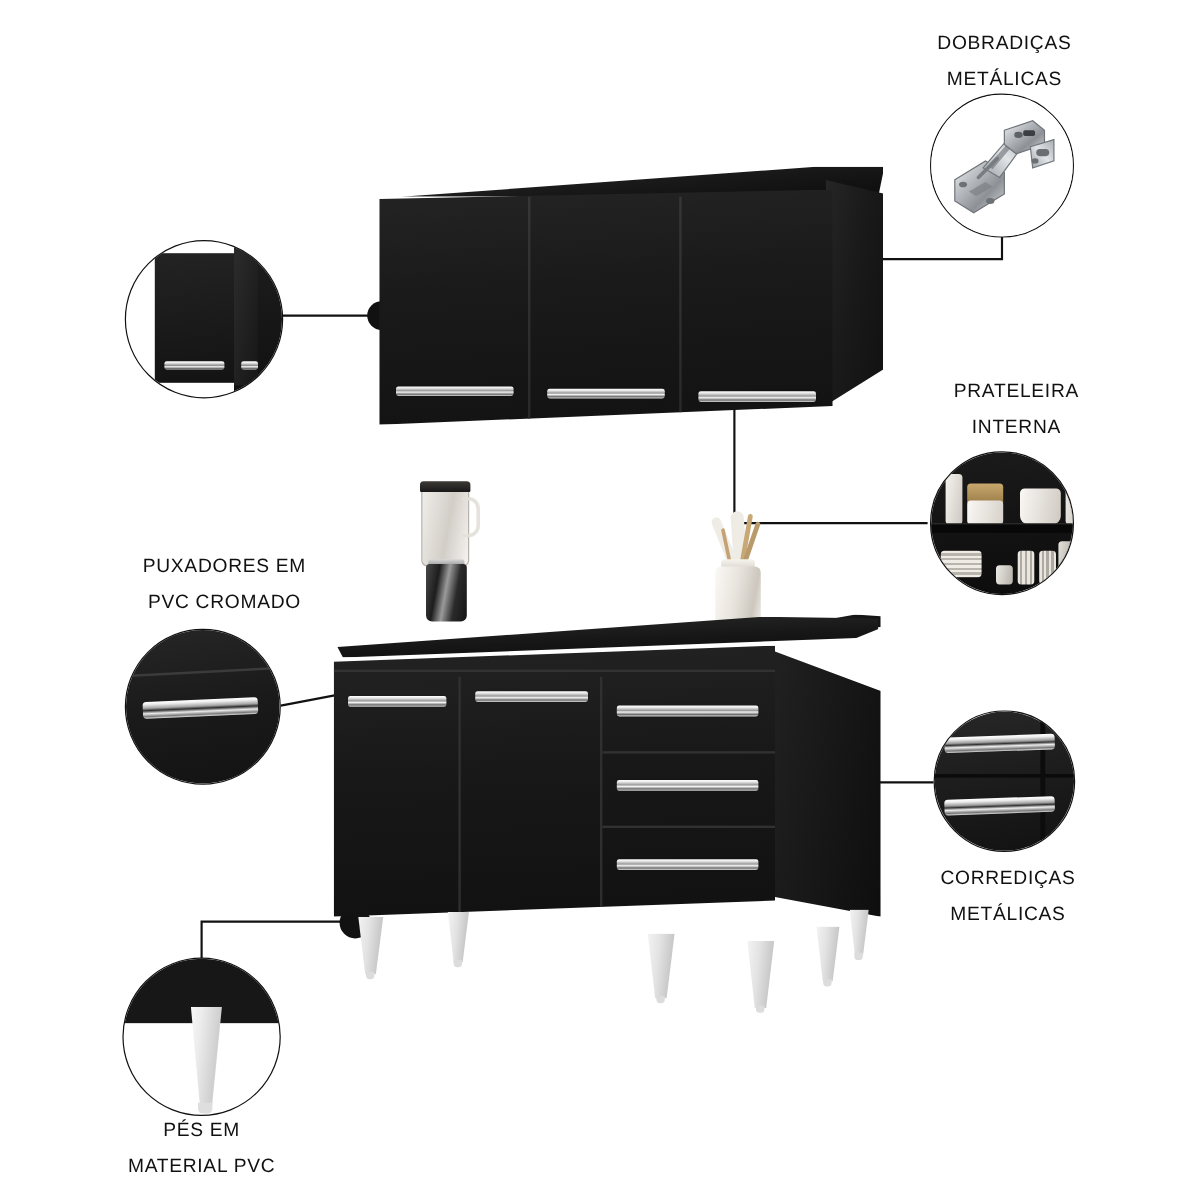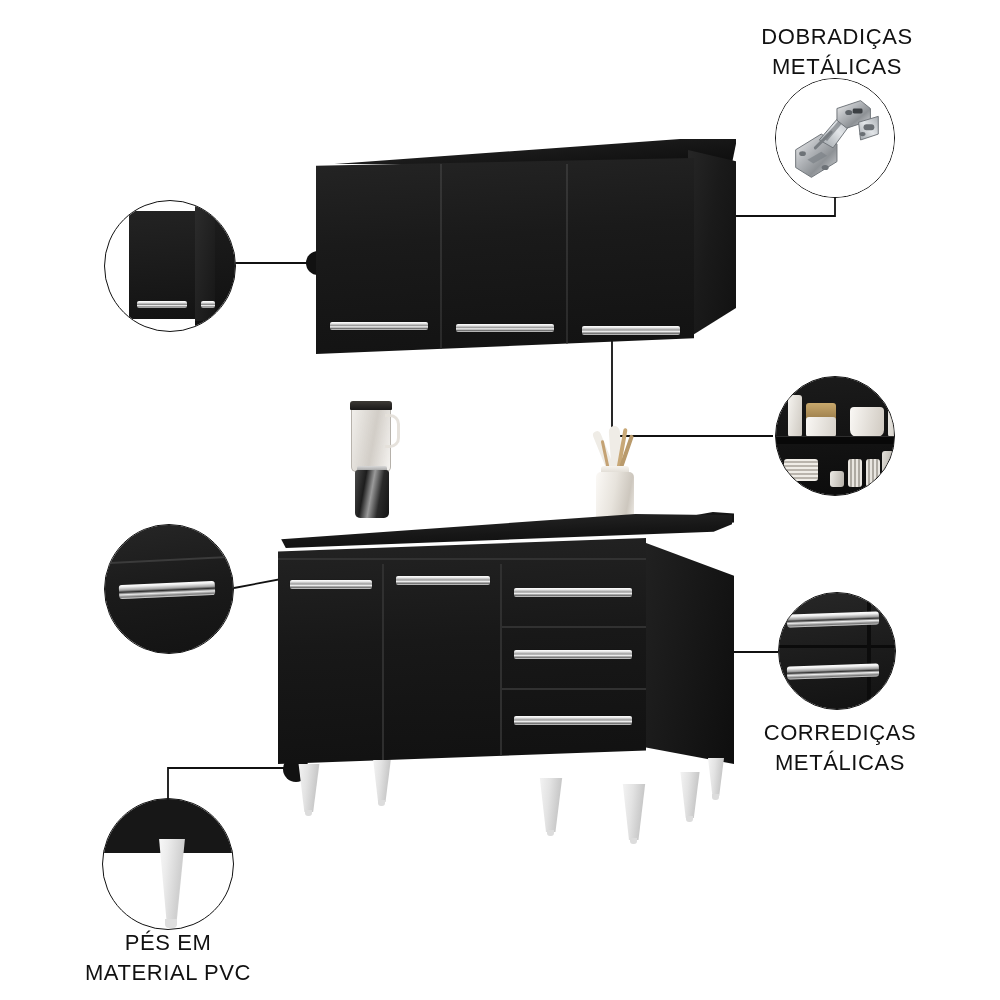--- a/index.html
+++ b/index.html
@@ -10,21 +10,21 @@
     overflow: hidden;
   }
   #stage { position: relative; width: 1000px; height: 1000px; background: #fff; }
 
   
   .callout-label {
     position: absolute;
     text-align: center;
     font-family: "Liberation Sans", sans-serif;
     font-weight: 400;
-    font-size: 22px;
+    font-size: 16px;
     line-height: 30px;
     letter-spacing: 0.6px;
     color: #111111;
     white-space: pre-line;
   }
 
   
   .callout-circle {
     position: absolute;
     border-radius: 50%;
@@ -402,38 +402,42 @@
 
         <path d="M84 44 L104 38 L104 56 L86 62 Z" fill="url(#mtl2)" stroke="#70757a" stroke-width="1"></path>
         <rect x="89" y="46" width="11" height="6" rx="3" fill="#6a6f74"></rect>
         <ellipse cx="88" cy="56" rx="3" ry="2.2" fill="#6a6f74"></ellipse>
 
         <path d="M40 70 L56 54" stroke="#787d82" stroke-width="3" stroke-linecap="round"></path>
       </svg>
     </div>
   </div>
 
+  <div class="callout-label" style="left:742px; top:312px; width:210px;">PRATELEIRA
+INTERNA</div>
   <div class="callout-circle" style="left:775px; top:376px; width:120px; height:120px; border-color:#111;">
     <div class="circle-inner mag-shelf-bg">
 
       <div class="jar" style="left:12px; top:18px; width:14px; height:42px; background:linear-gradient(100deg,#f6f4f0,#cdc8c0);"></div>
       <div class="jar" style="left:30px; top:26px; width:30px; height:16px; background:linear-gradient(180deg,#c8a86c,#9d7f4c); border-radius:3px 3px 0 0;"></div>
       <div class="jar" style="left:30px; top:40px; width:30px; height:20px; background:linear-gradient(100deg,#faf8f5,#d6d1c9);"></div>
       <div class="jar" style="left:74px; top:30px; width:34px; height:30px; background:linear-gradient(100deg,#faf8f5,#cfc9c0); border-radius:4px 4px 7px 7px;"></div>
       <div class="jar" style="left:112px; top:22px; width:14px; height:38px; background:linear-gradient(100deg,#f1efea,#c5c0b8);"></div>
       <div class="shelf-board" style="top:60px;"></div>
 
       <div class="jar" style="left:8px; top:82px; width:34px; height:22px; background:repeating-linear-gradient(180deg,#efece6 0 2px,#b9b4ac 2px 4px);"></div>
       <div class="jar" style="left:54px; top:94px; width:14px; height:16px; background:linear-gradient(100deg,#eceae5,#b6b1a9);"></div>
       <div class="jar" style="left:72px; top:82px; width:14px; height:28px; background:repeating-linear-gradient(90deg,#e9e6e0 0 2px,#aeaaa2 2px 4px);"></div>
       <div class="jar" style="left:90px; top:82px; width:14px; height:28px; background:repeating-linear-gradient(90deg,#e9e6e0 0 2px,#aeaaa2 2px 4px);"></div>
       <div class="jar" style="left:106px; top:74px; width:12px; height:34px; background:linear-gradient(100deg,#e5e2dc,#a8a49c);"></div>
     </div>
   </div>
 
+  <div class="callout-label" style="left:62px; top:458px; width:250px;">PUXADORES EM
+PVC CROMADO</div>
   <div class="callout-circle" style="left:104px; top:524px; width:130px; height:130px;">
     <div class="circle-inner">
       <div class="mag-pull-bg"></div>
       <div class="mag-pull-seam"></div>
       <div class="mag-pull-handle"></div>
     </div>
   </div>
 
   <div class="callout-circle" style="left:778px; top:592px; width:118px; height:118px;">
     <div class="circle-inner">

